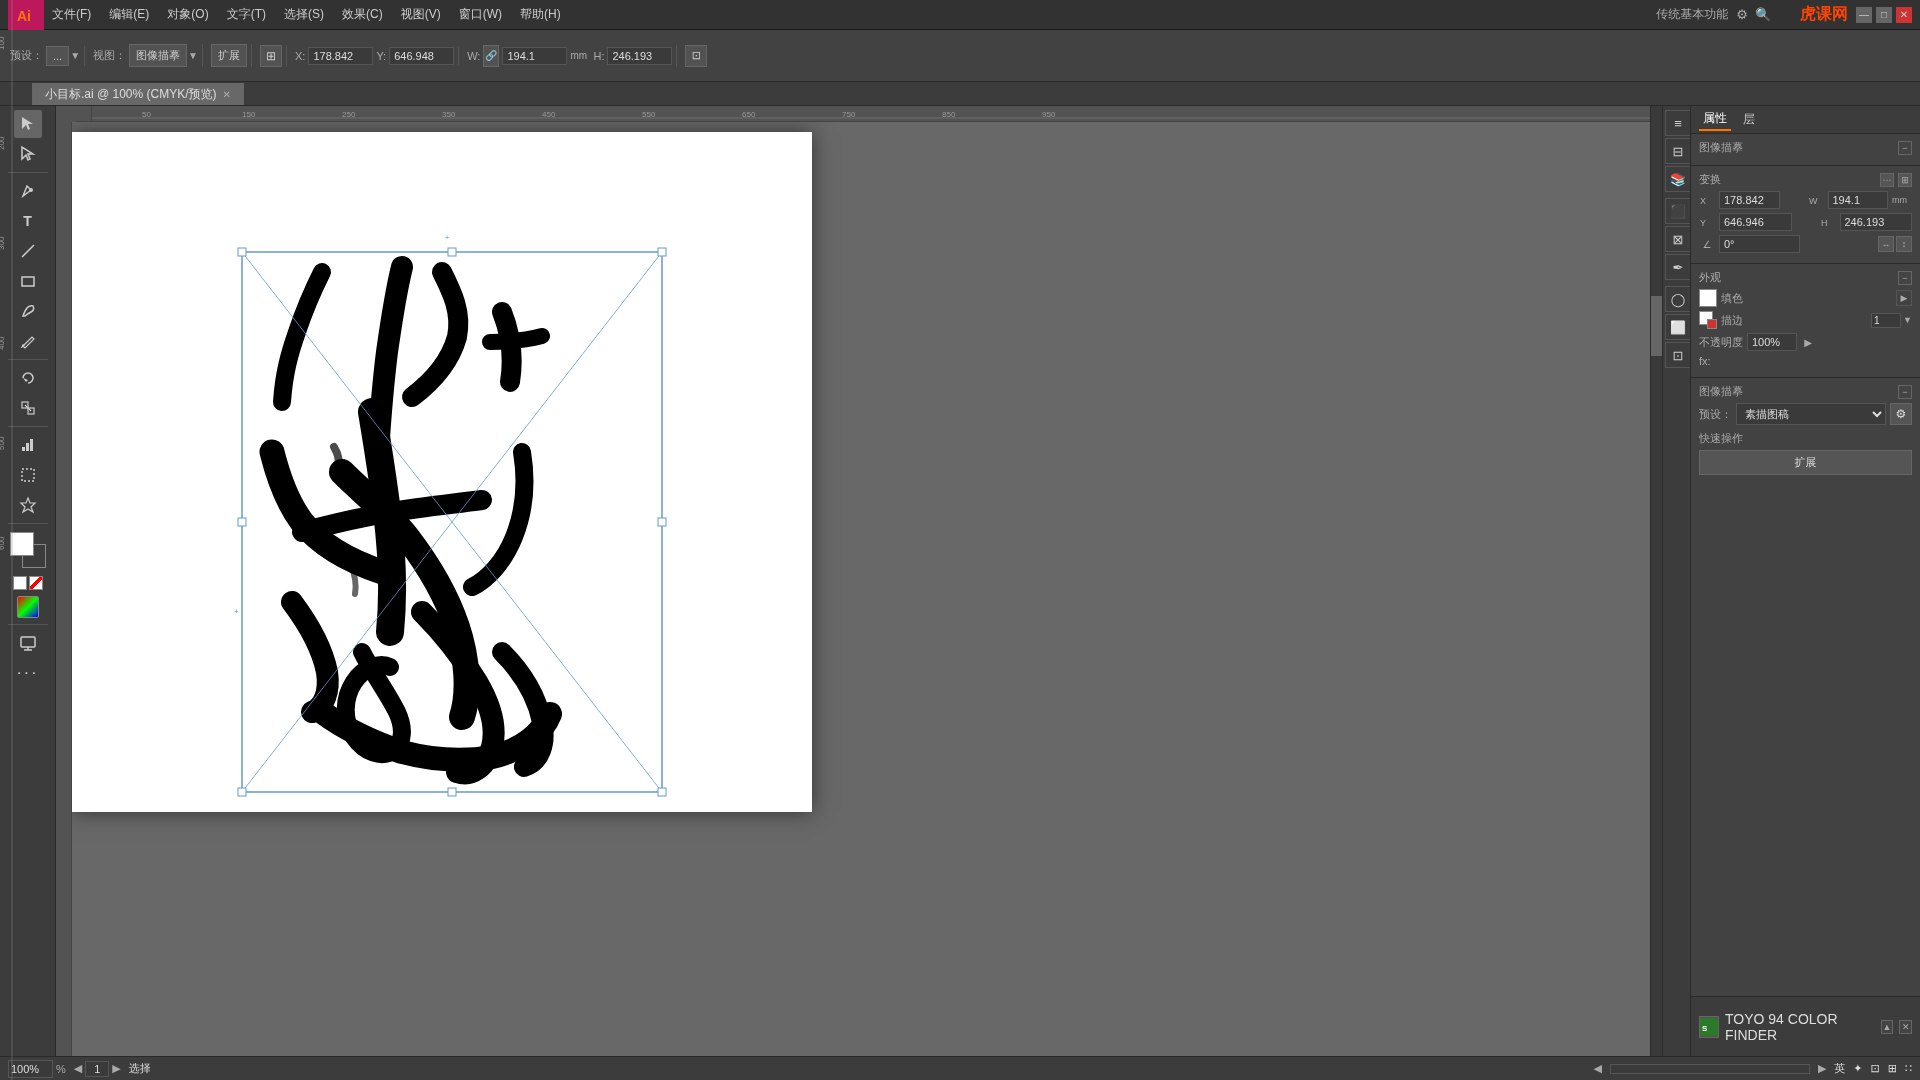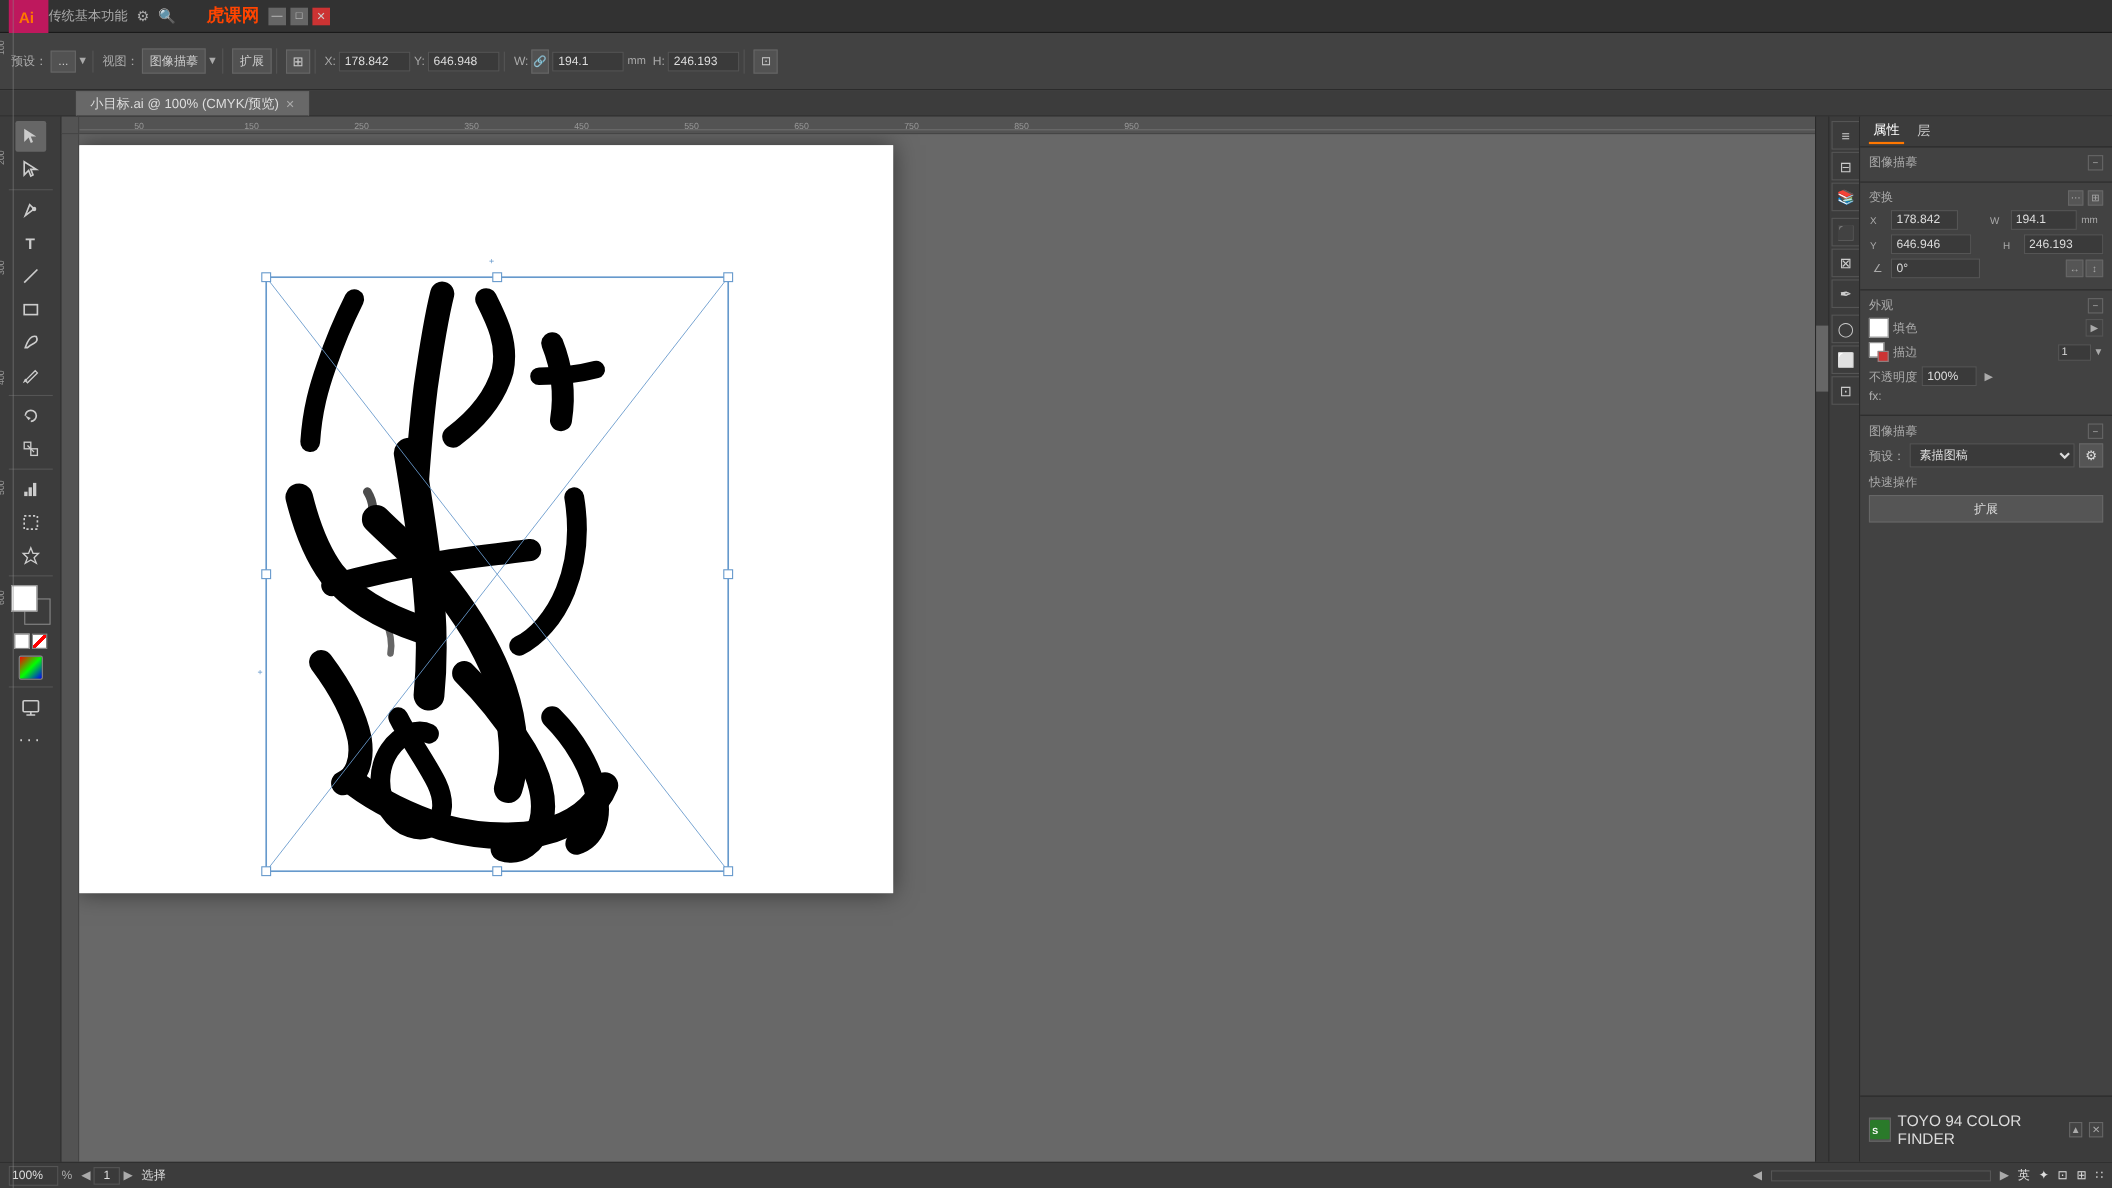--- a/index.html
+++ b/index.html
@@ -114,21 +114,21 @@
       color: #ccc;
     }
 
     
     #tab-bar {
       height: 24px;
       background: #3c3c3c;
       border-bottom: 1px solid #2a2a2a;
       display: flex;
       align-items: flex-end;
-      padding-left: 69px;
+      padding-left: 32px;
     }
     .tab {
       height: 22px;
       padding: 0 12px;
       background: #535353;
       border: 1px solid #666;
       border-bottom: none;
       color: #ddd;
       font-size: 12px;
       display: flex;
@@ -534,20 +534,31 @@
   </style>
 </head>
 <body>
 
 <div id="title-bar">
   <div class="adobe-home">
     <svg viewBox="0 0 20 20" fill="#ff7700">
       <text x="1" y="16" font-size="14" font-weight="bold" fill="#ff7700">Ai</text>
     </svg>
   </div>
+  <div class="menu-bar">
+    <span class="menu-item">文件(F)</span>
+    <span class="menu-item">编辑(E)</span>
+    <span class="menu-item">对象(O)</span>
+    <span class="menu-item">文字(T)</span>
+    <span class="menu-item">选择(S)</span>
+    <span class="menu-item">效果(C)</span>
+    <span class="menu-item">视图(V)</span>
+    <span class="menu-item">窗口(W)</span>
+    <span class="menu-item">帮助(H)</span>
+  </div>
   <div class="right-area brand-area">
     <span class="brand-text">传统基本功能</span>
     <span style="color:#aaa;font-size:13px;">⚙</span>
     <span style="color:#aaa;font-size:13px;">🔍</span>
     <span style="color:#ff4400;font-weight:bold;font-size:16px;margin-left:20px;">虎课网</span>
   </div>
   <div class="window-controls">
     <button class="win-btn">—</button>
     <button class="win-btn">□</button>
     <button class="win-btn" style="background:#cc3333;">✕</button>
@@ -695,21 +706,21 @@
         </svg>
     </div>
     <div class="tool-btn" title="更多工具">
       <span style="color:#ccc;font-size:16px;letter-spacing:2px;">···</span>
     </div>
   </div>
 
   <div class="canvas-scroll-area">
     <div class="canvas-with-ruler">
 
-      <div style="display:flex;height:16px;">
+      <div style="display:flex;height:16px;padding-left:20px;">
         <div class="ruler-corner"></div>
         <div class="ruler-h" style="flex:1;">
 
           <svg width="100%" height="16" style="position:absolute;top:0;left:0;">
             <line x1="0" y1="12" x2="100%" y2="12" stroke="#888" stroke-width="0.5"></line>
 
             <text x="50" y="11" font-size="8" fill="#999">50</text>
             <text x="150" y="11" font-size="8" fill="#999">150</text>
             <text x="250" y="11" font-size="8" fill="#999">250</text>
             <text x="350" y="11" font-size="8" fill="#999">350</text>

